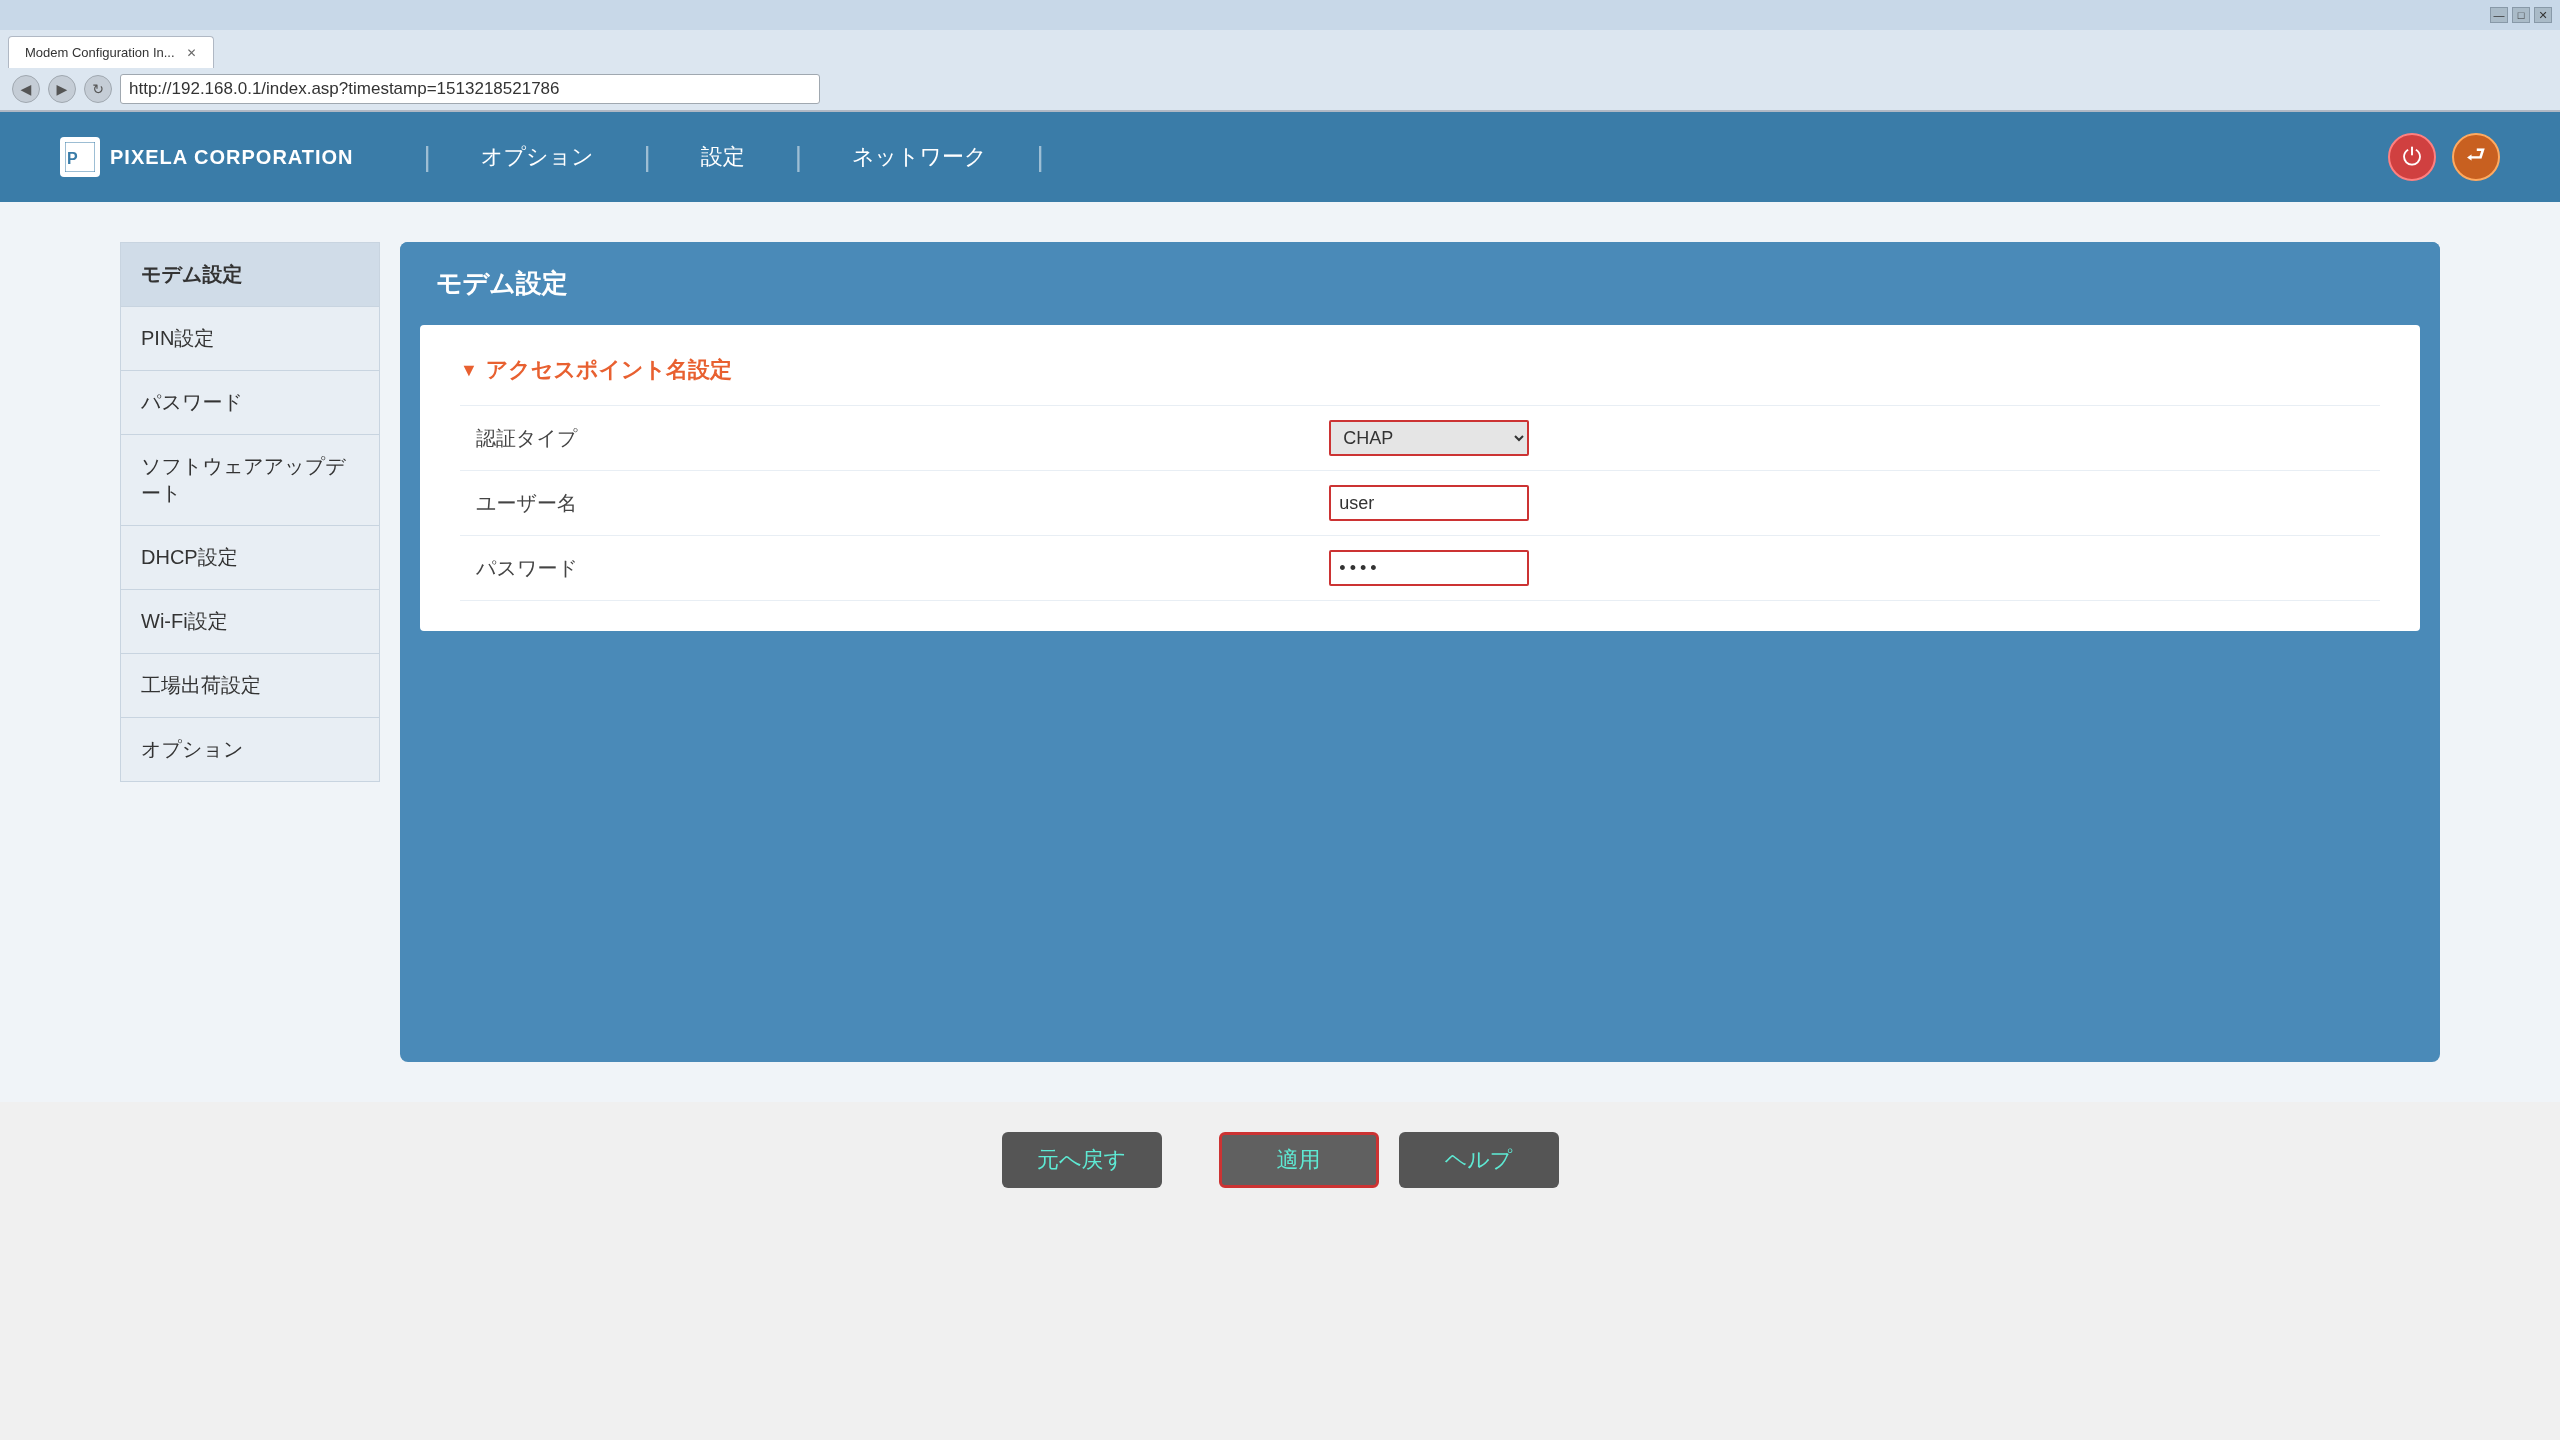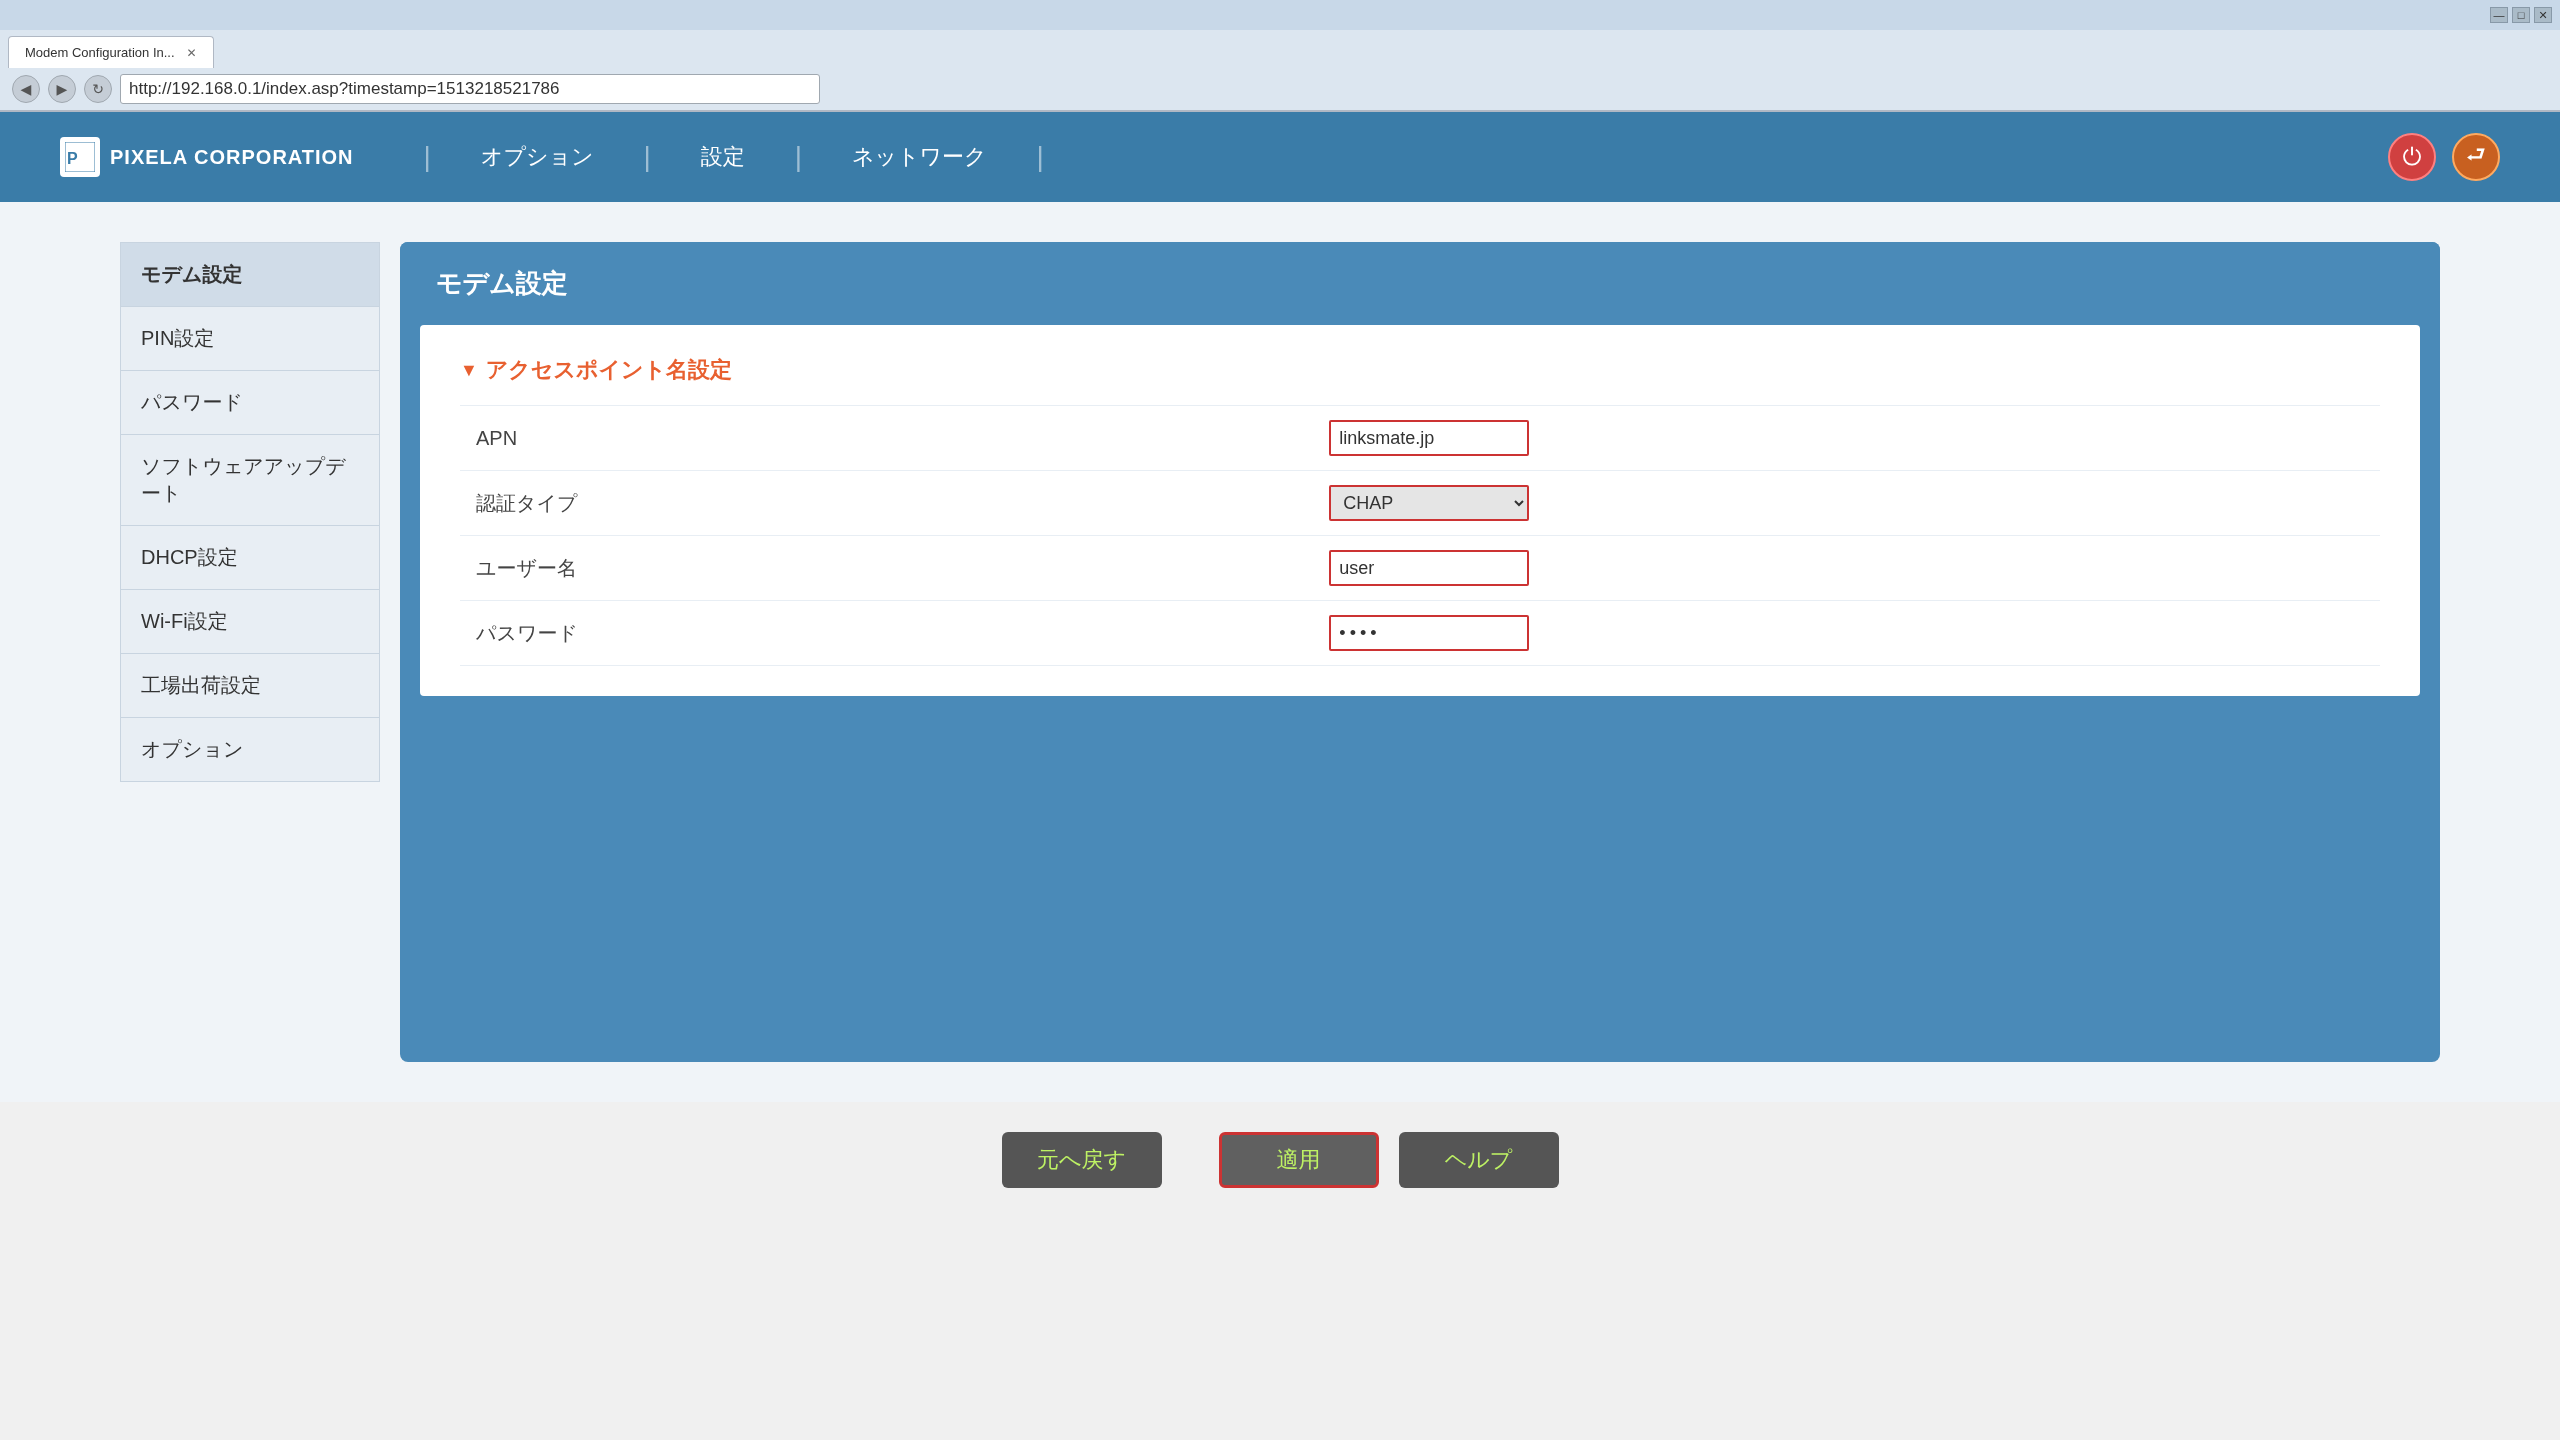--- a/index.html
+++ b/index.html
@@ -241,21 +241,21 @@
       gap: 20px;
       padding: 30px 0;
     }
     .btn {
       min-width: 160px;
       height: 56px;
       border-radius: 6px;
       border: none;
       font-size: 22px;
       cursor: pointer;
-      color: #bef264;
+      color: #5eead4;
       background: #555;
       padding: 0 30px;
     }
     .btn.primary {
       background: #606060;
       border: 3px solid #cc3333;
       margin-left: 37px;
     }
 
     
@@ -384,26 +384,20 @@
       <span>モデム設定</span>
     </div>
     <div class="panel-body">
 
       <div class="section-title">
         <span>アクセスポイント名設定</span>
       </div>
 
       <table class="form-table">
         <tbody>
-            <tr>
-          <td>APN</td>
-          <td>
-            <input class="form-input" type="text" value="linksmate.jp" style="border: 2px solid rgb(204, 51, 51);">
-          </td>
-        </tr>
         <tr>
           <td>認証タイプ</td>
           <td>
             <select class="form-select" style="border: 2px solid #cc3333;">
               <option value="CHAP" selected="">CHAP</option>
               <option value="PAP">PAP</option>
               <option value="NONE">NONE</option>
             </select>
           </td>
         </tr>

